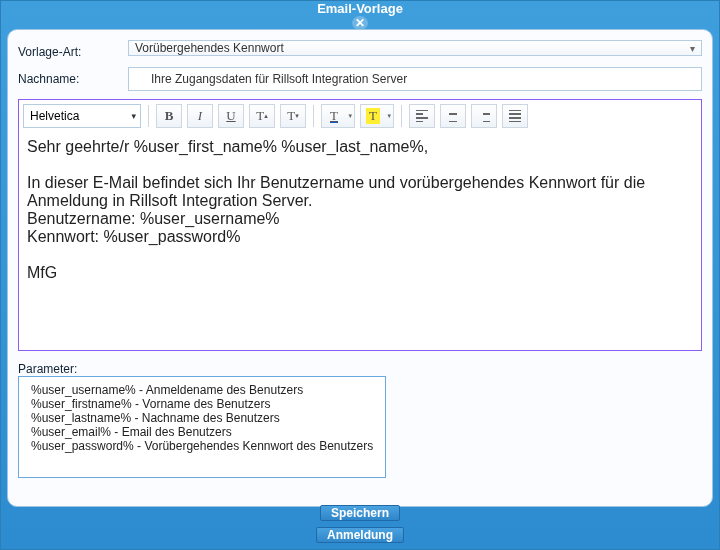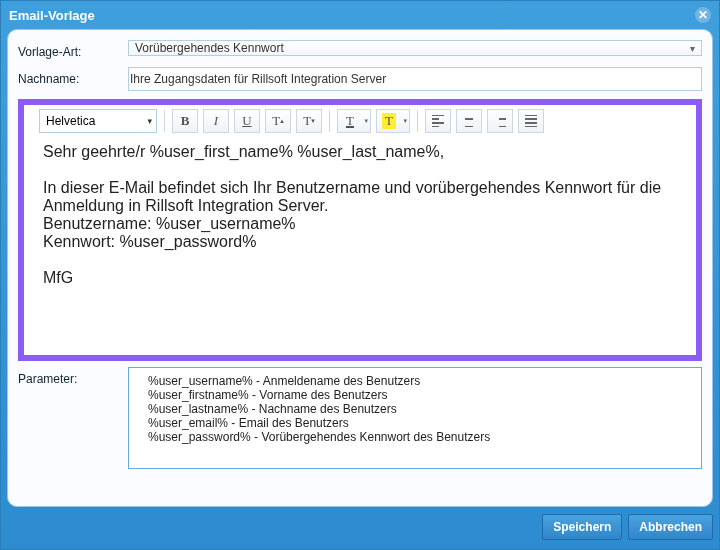--- a/index.html
+++ b/index.html
@@ -18,20 +18,21 @@
     border: 1px solid #2b7fb8;
   }
   .titlebar {
     height: 28px;
     display: flex;
     align-items: center;
     padding: 0 8px;
     color: #fff;
     font-weight: bold;
     font-size: 13px;
+    flex-direction: column;
   }
   .titlebar .spacer { flex: 1; }
   .close-icon {
     width: 16px; height: 16px;
     border-radius: 50%;
     background: rgba(255,255,255,0.25);
     display: flex; align-items: center; justify-content: center;
     color: #fff;
     font-size: 12px;
     cursor: pointer;
@@ -74,21 +75,21 @@
     position: absolute;
     right: 6px; top: 50%; transform: translateY(-50%);
     font-size: 10px;
     color: #666;
   }
   .textinput {
     width: 100%;
     height: 24px;
     border: 1px solid #b5cde2;
     background: #fff;
-    padding: 0 1px;
+    padding: 0 22px;
     font-size: 12px;
     color: #333;
     display: flex;
     align-items: center;
   }
   .toolbar {
     display: flex;
     gap: 5px;
     align-items: center;
     margin-bottom: 4px;
@@ -124,50 +125,50 @@
   .tb-btn .mini-chev {
     position: absolute; right: 2px; top: 50%; transform: translateY(-50%);
     font-size: 7px; color: #666;
   }
   .sep {
     width: 1px; height: 22px;
     background: #cdd7e1;
     margin: 0 2px;
   }
   .editor-wrap {
-    border: 6px solid #8b5cf6;
-    background: #fff;
-    padding-left: 11px;
+    border: 1px solid #8b5cf6;
+    background: #fff;
   }
   .editor {
     height: 218px;
     padding: 6px 8px;
     font-size: 16px;
     color: #222;
     white-space: pre-wrap;
     overflow: auto;
   }
   .parambox {
     border: 1px solid #6aa9dd;
     background: #fff;
     height: 102px;
-    padding: 6px 19px;
+    padding: 6px 12px;
     font-size: 12px;
     color: #222;
     white-space: pre-wrap;
     overflow: auto;
   }
   .footer {
     position: absolute;
     left: 6px; right: 6px; bottom: 6px;
     height: 32px;
     display: flex;
     justify-content: flex-end;
     gap: 6px;
     align-items: center;
+    flex-direction: column;
   }
   .btn {
     min-width: 78px;
     height: 26px;
     border: 1px solid #1f6aa8;
     background: linear-gradient(#4aa2e0,#2f86c9);
     color: #fff;
     font-size: 12px;
     font-weight: bold;
     display: flex;
@@ -299,30 +300,30 @@
 
 In dieser E-Mail befindet sich Ihr Benutzername und vorübergehendes Kennwort für die Anmeldung in Rillsoft Integration Server.
 Benutzername: %user_username%
 Kennwort: %user_password%
 
 MfG</div>
         </div>
       </div>
     </div>
 
-    <div class="row" style="margin-bottom:0;">
+    <div class="row" style="margin-bottom:0;flex-direction:column;">
       <div class="label">Parameter:</div>
       <div class="field">
         <div class="parambox">%user_username% - Anmeldename des Benutzers
 %user_firstname% - Vorname des Benutzers
 %user_lastname% - Nachname des Benutzers
 %user_email% - Email des Benutzers
 %user_password% - Vorübergehendes Kennwort des Benutzers</div>
       </div>
     </div>
 
   </div>
 
   <div class="footer">
     <div class="btn">Speichern</div>
-    <div class="btn">Abbrechen</div>
+    <div class="btn">Anmeldung</div>
   </div>
 </div>
 
 </body></html>

